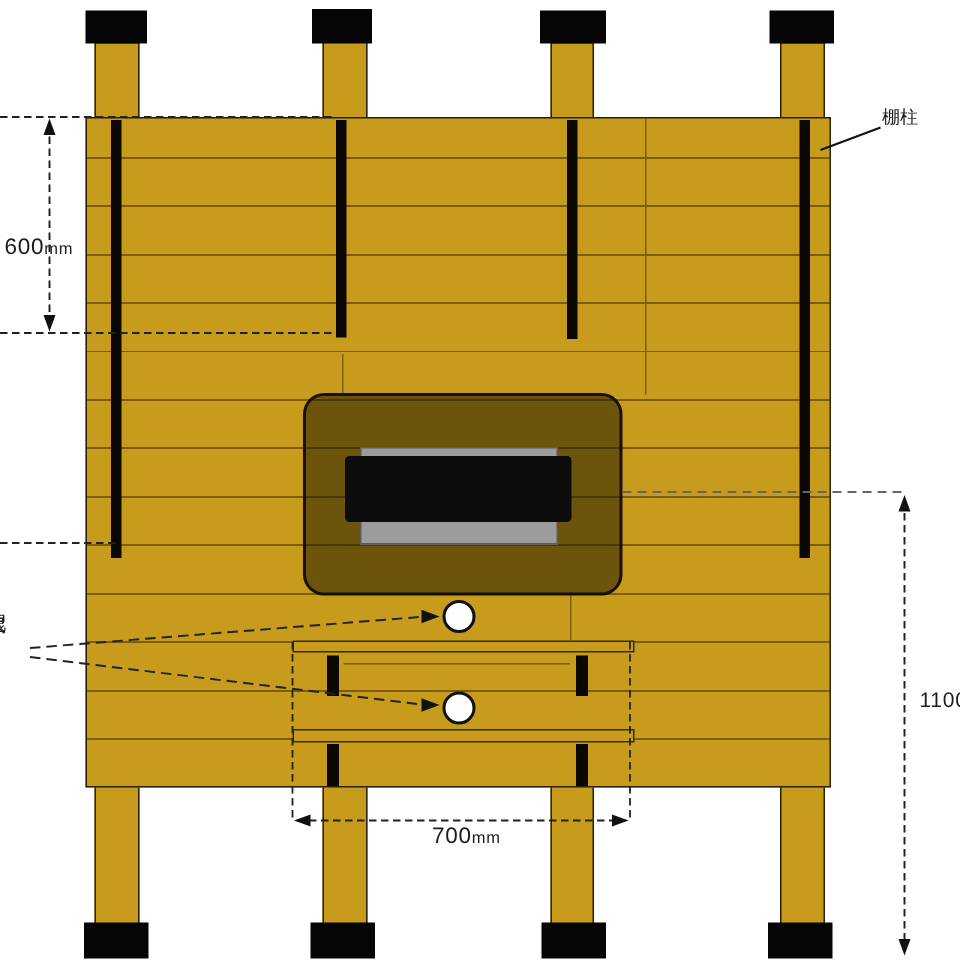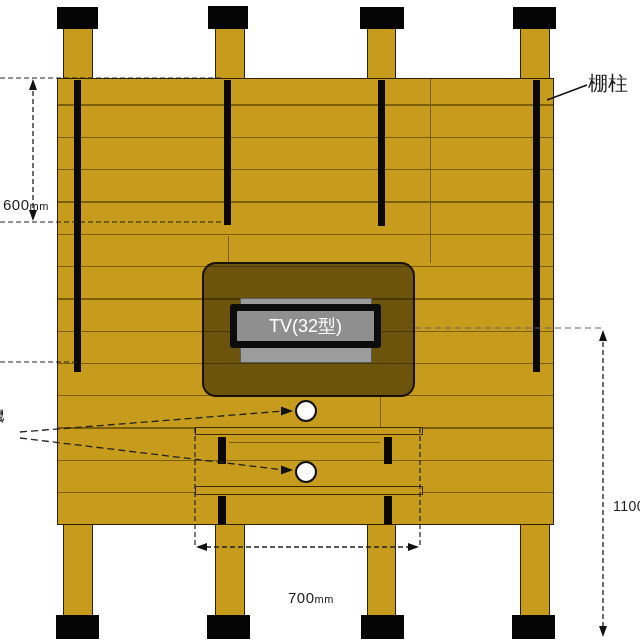--- a/index.html
+++ b/index.html
@@ -67,22 +67,22 @@
   .bd1{left:195px;top:427px;width:228px;height:8px;}
   .bd2{left:195px;top:486px;width:228px;height:9px;}
   .innerline{left:229px;top:442px;width:151px;height:1px;background:#7d5e08;z-index:5;}
   .hole{width:22px;height:22px;border-radius:50%;background:#ffffff;border:2px solid #111;z-index:6;}
   .h1{left:295px;top:400px;}
   .h2{left:295px;top:461px;}
 
   
   svg.lines{position:absolute;left:0;top:0;z-index:10;pointer-events:none;}
   .lbl{position:absolute;color:#1c1c1c;z-index:11;white-space:nowrap;}
-  .shelf-rail-lbl{left:588px;top:70px;font-size:20px;}
-  .dim{font-size:15px;letter-spacing:0.5px;margin-top:40px;}
+  .shelf-rail-lbl{left:588px;top:70px;font-size:12px;}
+  .dim{font-size:15px;letter-spacing:0.5px;}
   .dim .unit{font-size:11px;}
   .d600{left:3px;top:156px;}
   .d800{left:288px;top:549px;}
   .d1100{left:613px;top:458px;font-size:14px;}
   .wire-clip{left:0px;top:399px;width:5px;height:44px;overflow:hidden;z-index:11;position:absolute;}
   .wire-txt{writing-mode:vertical-rl;font-size:13px;color:#1c1c1c;margin-left:-9px;line-height:13px;}
 </style>
 </head>
 <body>
 
@@ -116,23 +116,20 @@
   <div class="abs rail r3"></div>
   <div class="abs rail r4"></div>
   <div class="abs rail b1"></div>
   <div class="abs rail b2"></div>
   <div class="abs rail b3"></div>
   <div class="abs rail b4"></div>
 
   <div class="abs tv-overlay"></div>
   <div class="abs tv-back"></div>
   <div class="abs tv-bezel"></div>
-  <div class="abs tv-screen">
-    <span>TV(32型)</span>
-  </div>
 
   <div class="abs board bd1"></div>
   <div class="abs board bd2"></div>
   <div class="abs innerline"></div>
   <div class="abs hole h1"></div>
   <div class="abs hole h2"></div>
 
   <svg class="lines" width="640" height="640" viewBox="0 0 640 640">
 
     <path d="M0 78 H224" stroke="#222" stroke-width="1.2" stroke-dasharray="5 3" fill="none"></path>

